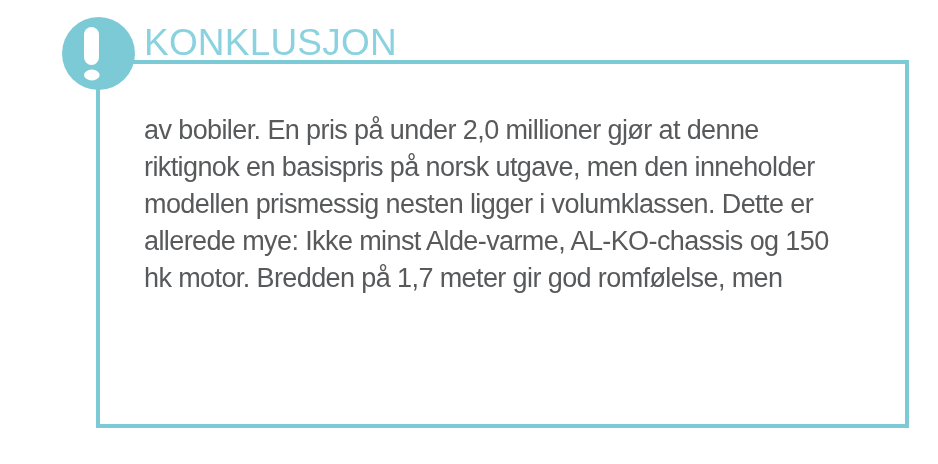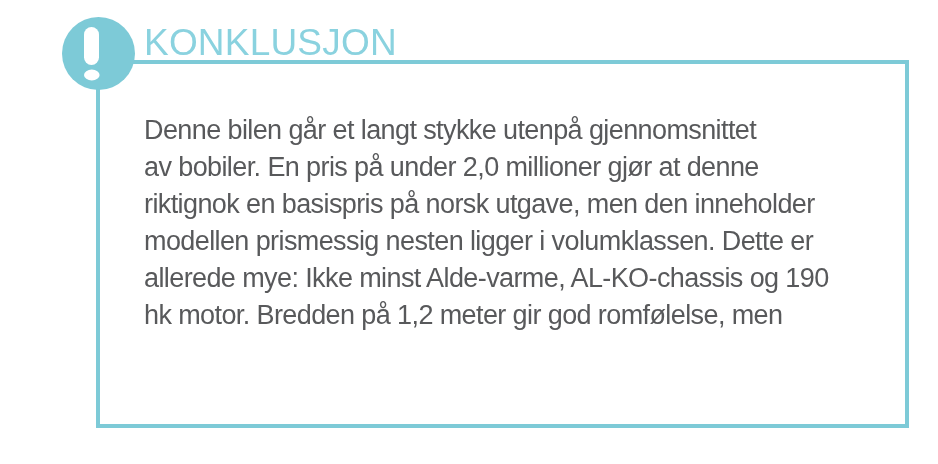--- a/index.html
+++ b/index.html
@@ -83,21 +83,20 @@
     <svg viewBox="0 0 73 73" aria-hidden="true">
       <circle class="badge-circle" cx="36.5" cy="36.5" r="36.5"></circle>
       <rect class="badge-mark" x="22" y="10" width="15" height="38" rx="7.5"></rect>
       <ellipse class="badge-mark" cx="29.8" cy="58" rx="7.8" ry="5.4"></ellipse>
     </svg>
   </div>
 
   <div class="title">KONKLUSJON</div>
 
   <div class="body">
-      <div class="body-line">Denne bilen går et langt stykke utenpå gjennomsnittet</div>
       <div class="body-line">av bobiler. En pris på under 2,0 millioner gjør at denne</div>
       <div class="body-line">riktignok en basispris på norsk utgave, men den inneholder</div>
       <div class="body-line">modellen prismessig nesten ligger i volumklassen. Dette er</div>
-      <div class="body-line">allerede mye: Ikke minst Alde-varme, AL-KO-chassis og 190</div>
-      <div class="body-line">hk motor. Bredden på 1,2 meter gir god romfølelse, men</div>
+      <div class="body-line">allerede mye: Ikke minst Alde-varme, AL-KO-chassis og 150</div>
+      <div class="body-line">hk motor. Bredden på 1,7 meter gir god romfølelse, men</div>
     </div>
 
 </div>
 
 </body></html>

